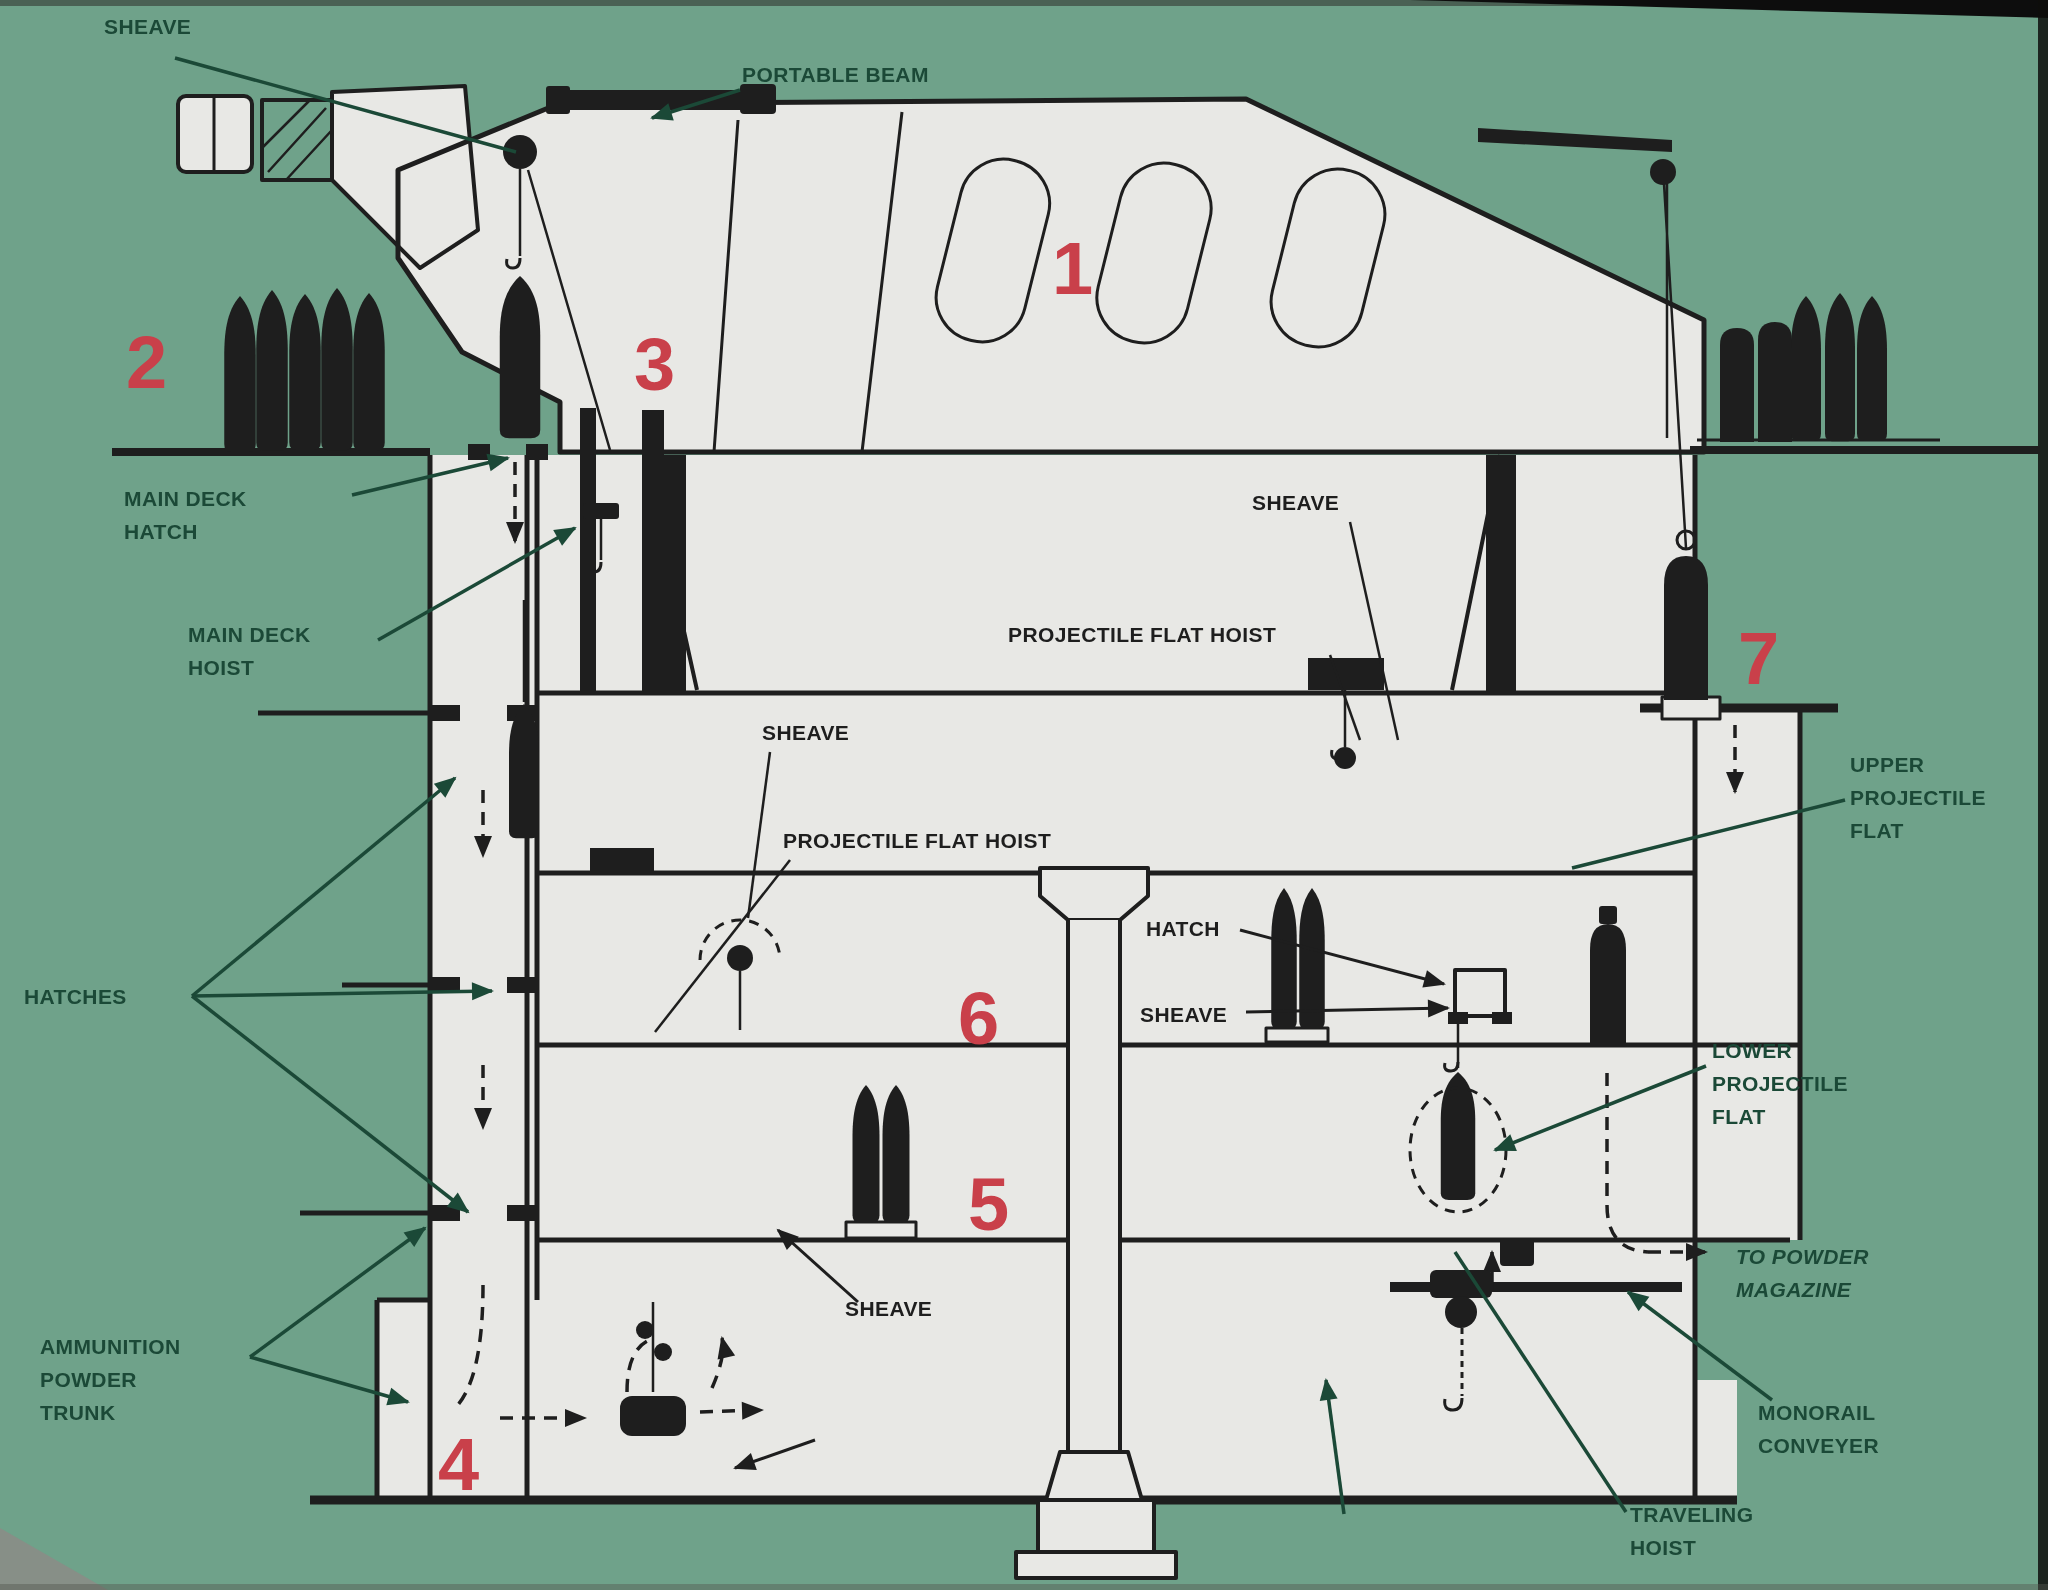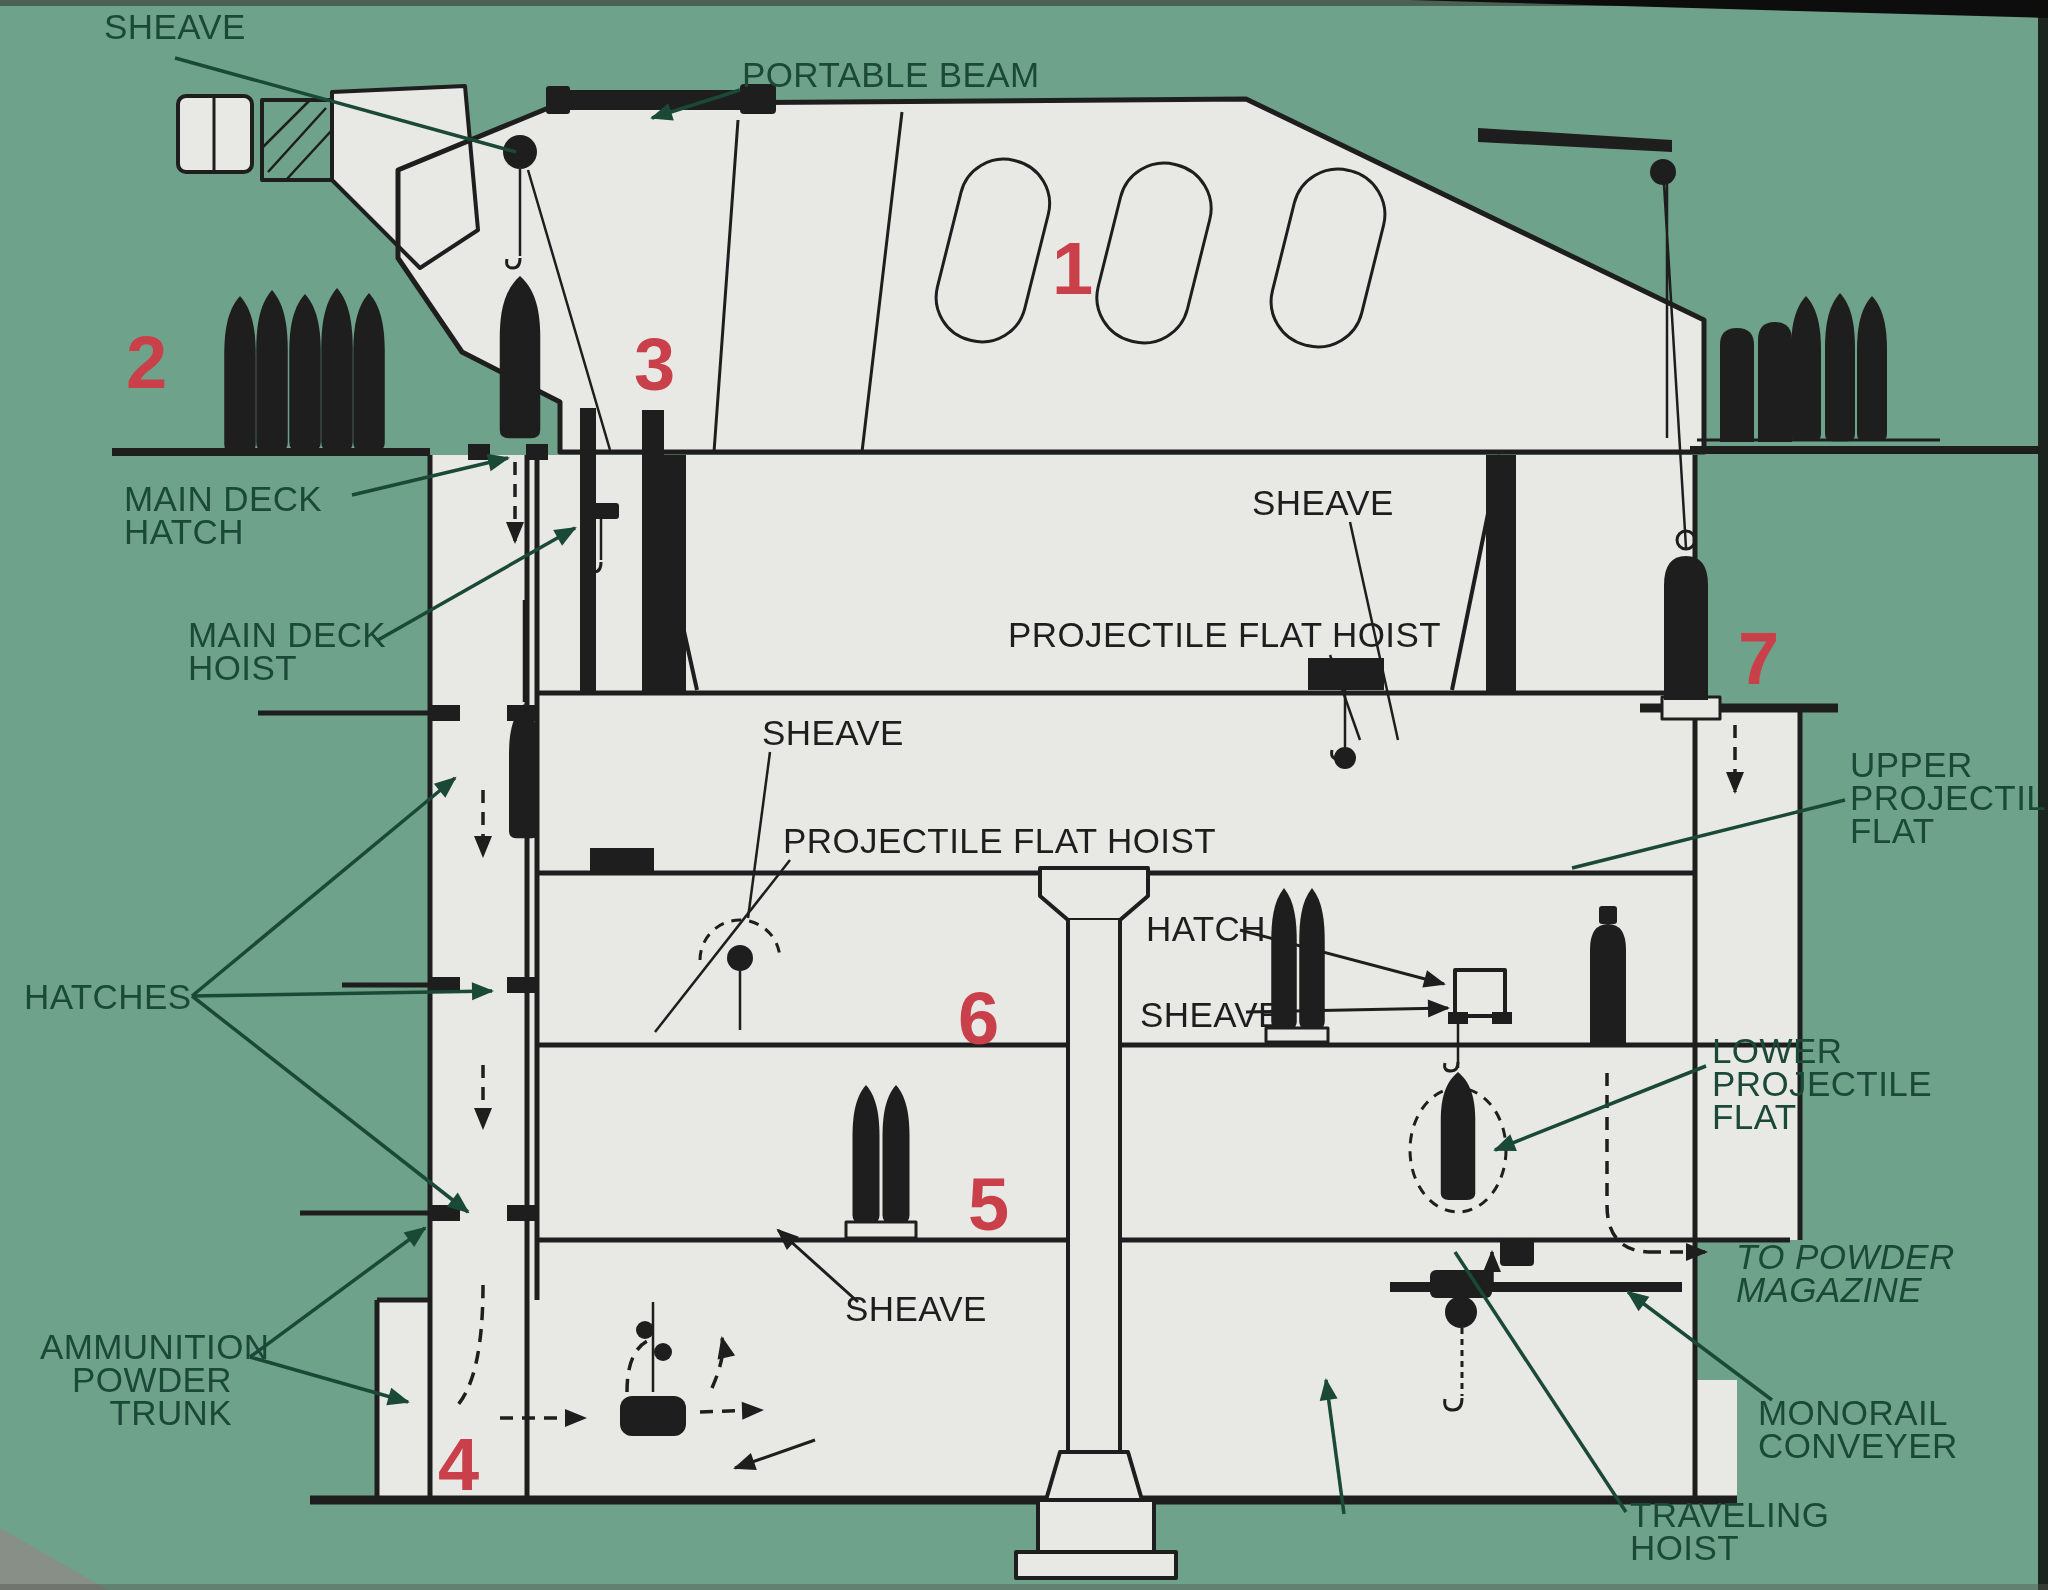--- a/index.html
+++ b/index.html
@@ -6,27 +6,27 @@
     --bg:#6FA28A; --panel:#E8E8E5; --ink:#1E1E1E; --lg:#1B4937; --red:#C9404A;
   }
   html,body{margin:0;padding:0;background:#444;}
   .canvas{
     position:relative;width:2048px;height:1590px;overflow:hidden;
     background:var(--bg);
     font-family:"Liberation Sans","DejaVu Sans",sans-serif;
   }
   .art{position:absolute;left:0;top:0;width:2048px;height:1590px;}
   .lbl{
-    position:absolute;font-weight:normal;font-size:35px;line-height:33px;
+    position:absolute;font-weight:bold;font-size:21px;line-height:33px;
     letter-spacing:.4px;color:var(--lg);white-space:nowrap;
   }
   .lbl span{display:block;}
   .dark{color:var(--ink);}
   .ital{font-style:italic;margin-left:12px;}
-  .ralign{text-align:right;}
+  .ralign{text-align:left;}
   .num{
     position:absolute;font-weight:800;font-size:74px;line-height:74px;
     color:var(--red);letter-spacing:-2px;
   }
   
   .wfill{fill:var(--panel);stroke:none;}
   .ink{stroke:var(--ink);fill:none;}
   .bfill{fill:var(--ink);stroke:none;}
   .gln{stroke:var(--lg);fill:none;}
 </style>

